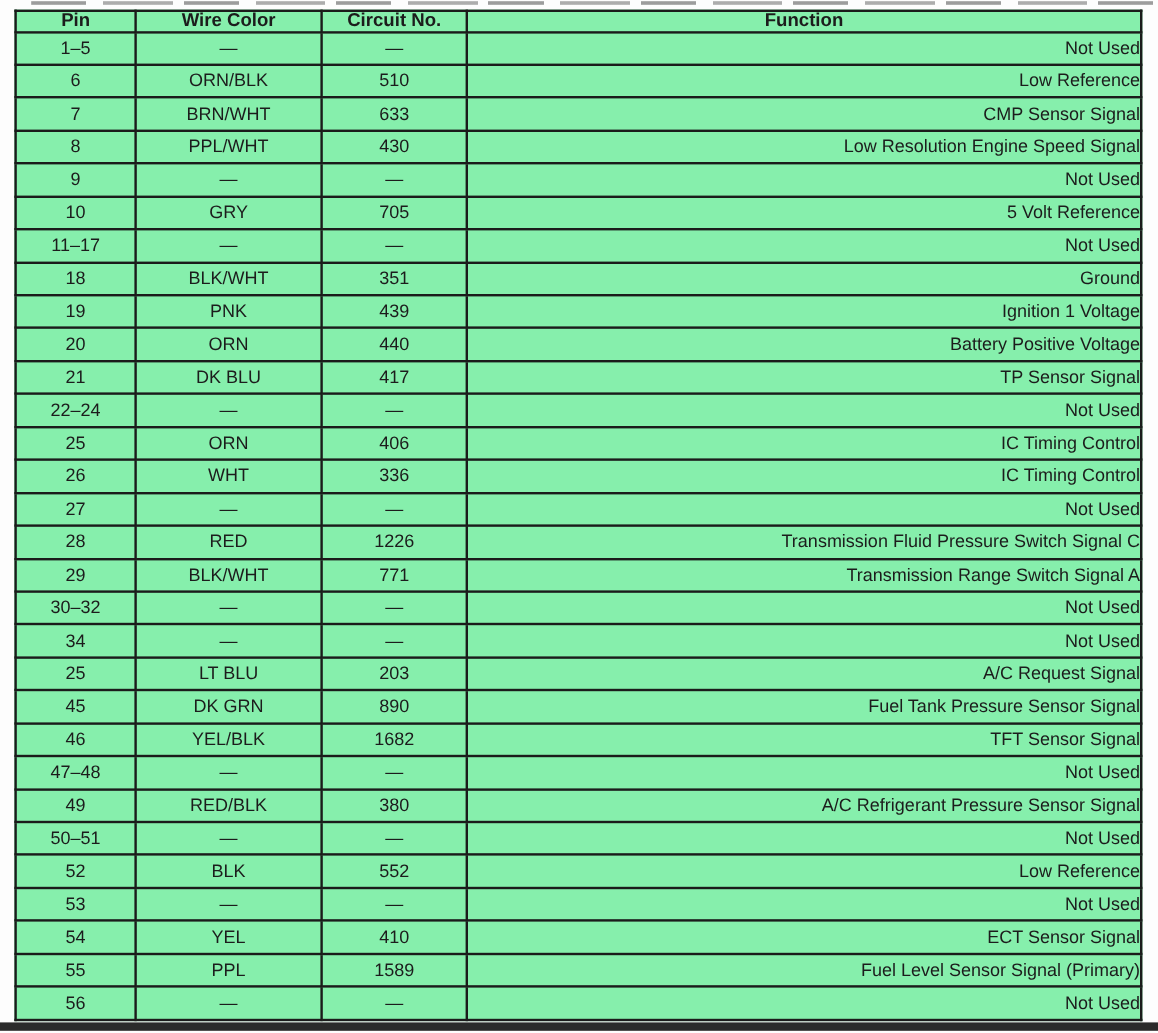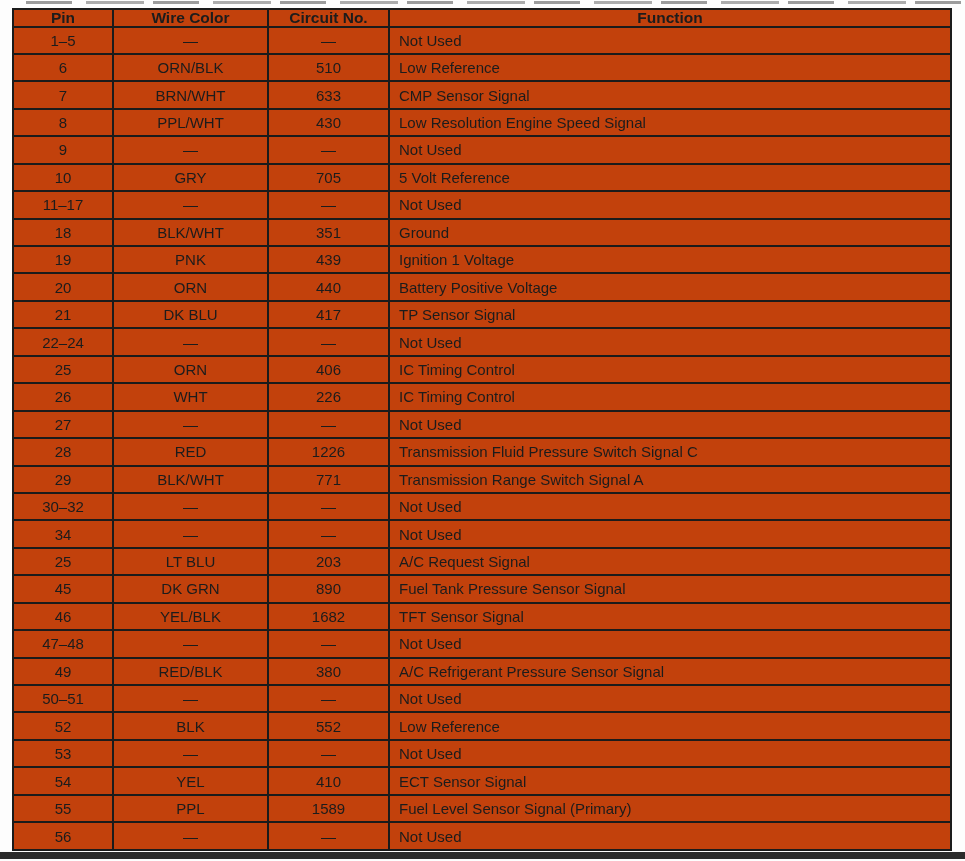--- a/index.html
+++ b/index.html
@@ -33,21 +33,21 @@
     opacity: 0.55;
   }
   table.pinout {
     position: absolute;
     left: 12px;
     top: 8px;
     width: 940px;
     height: 843px;
     border-collapse: collapse;
     table-layout: fixed;
-    background: #c2410c;
+    background: #86efac;
   }
   table.pinout th,
   table.pinout td {
     border: 2px solid #1b1b1b;
     font-size: 15px;
     line-height: 1;
     padding: 0;
     text-align: center;
     vertical-align: middle;
     white-space: nowrap;
@@ -56,21 +56,21 @@
   }
   table.pinout th {
     font-weight: bold;
     font-size: 15.5px;
   }
   table.pinout td.fn,
   table.pinout th.fn-h {
     
   }
   table.pinout td.fn {
-    text-align: left;
+    text-align: right;
     padding-left: 9px;
     margin-left: 28px;
   }
   .bottom-bar {
     position: absolute;
     left: 0;
     top: 852px;
     width: 965px;
     height: 7px;
     background: #2b2b2b;
@@ -173,21 +173,21 @@
         </tr>
         <tr>
           <td>25</td>
           <td>ORN</td>
           <td>406</td>
           <td class="fn">IC Timing Control</td>
         </tr>
         <tr>
           <td>26</td>
           <td>WHT</td>
-          <td>226</td>
+          <td>336</td>
           <td class="fn">IC Timing Control</td>
         </tr>
         <tr>
           <td>27</td>
           <td>—</td>
           <td>—</td>
           <td class="fn">Not Used</td>
         </tr>
         <tr>
           <td>28</td>

